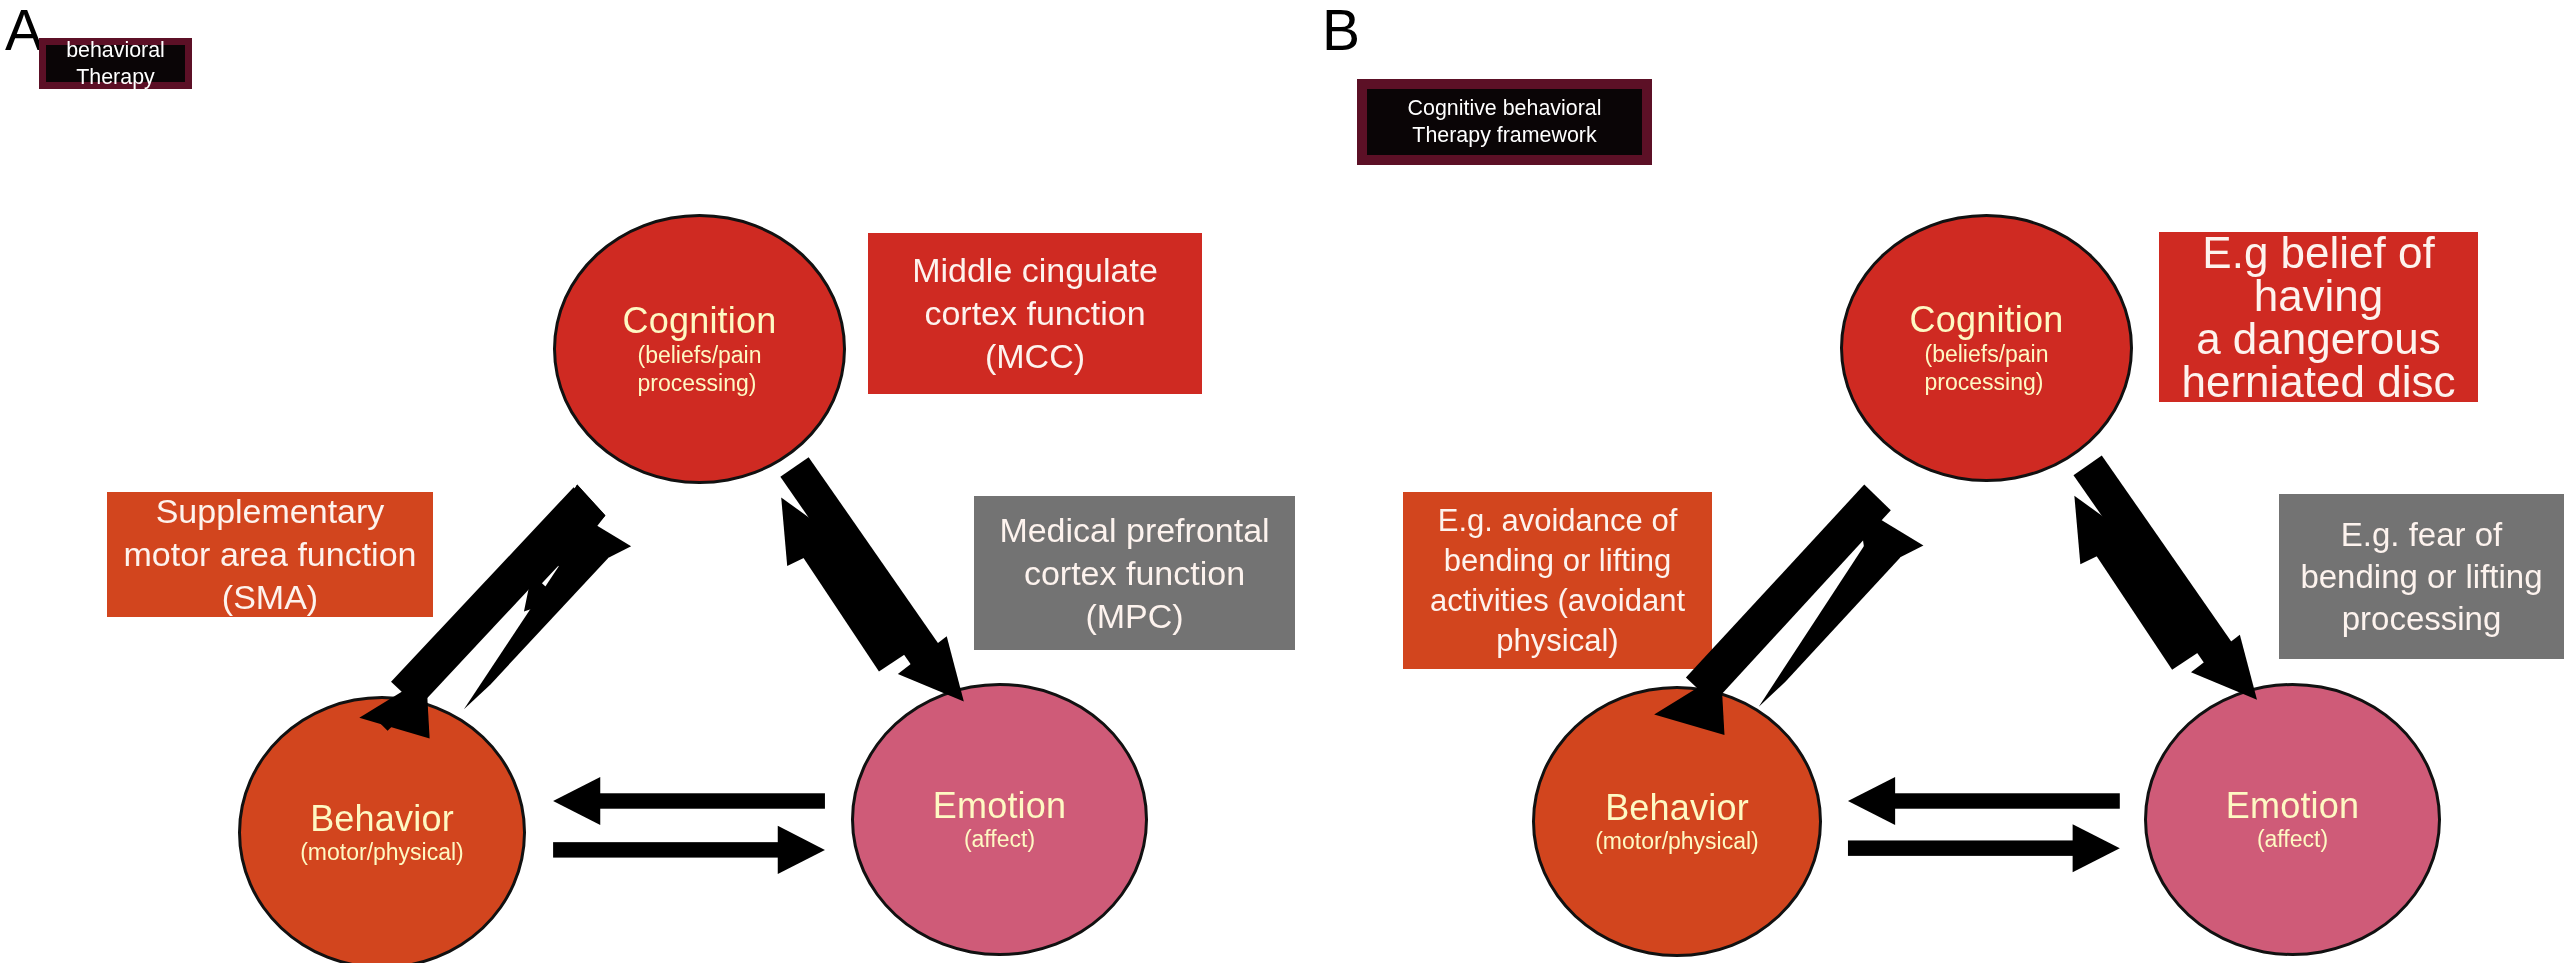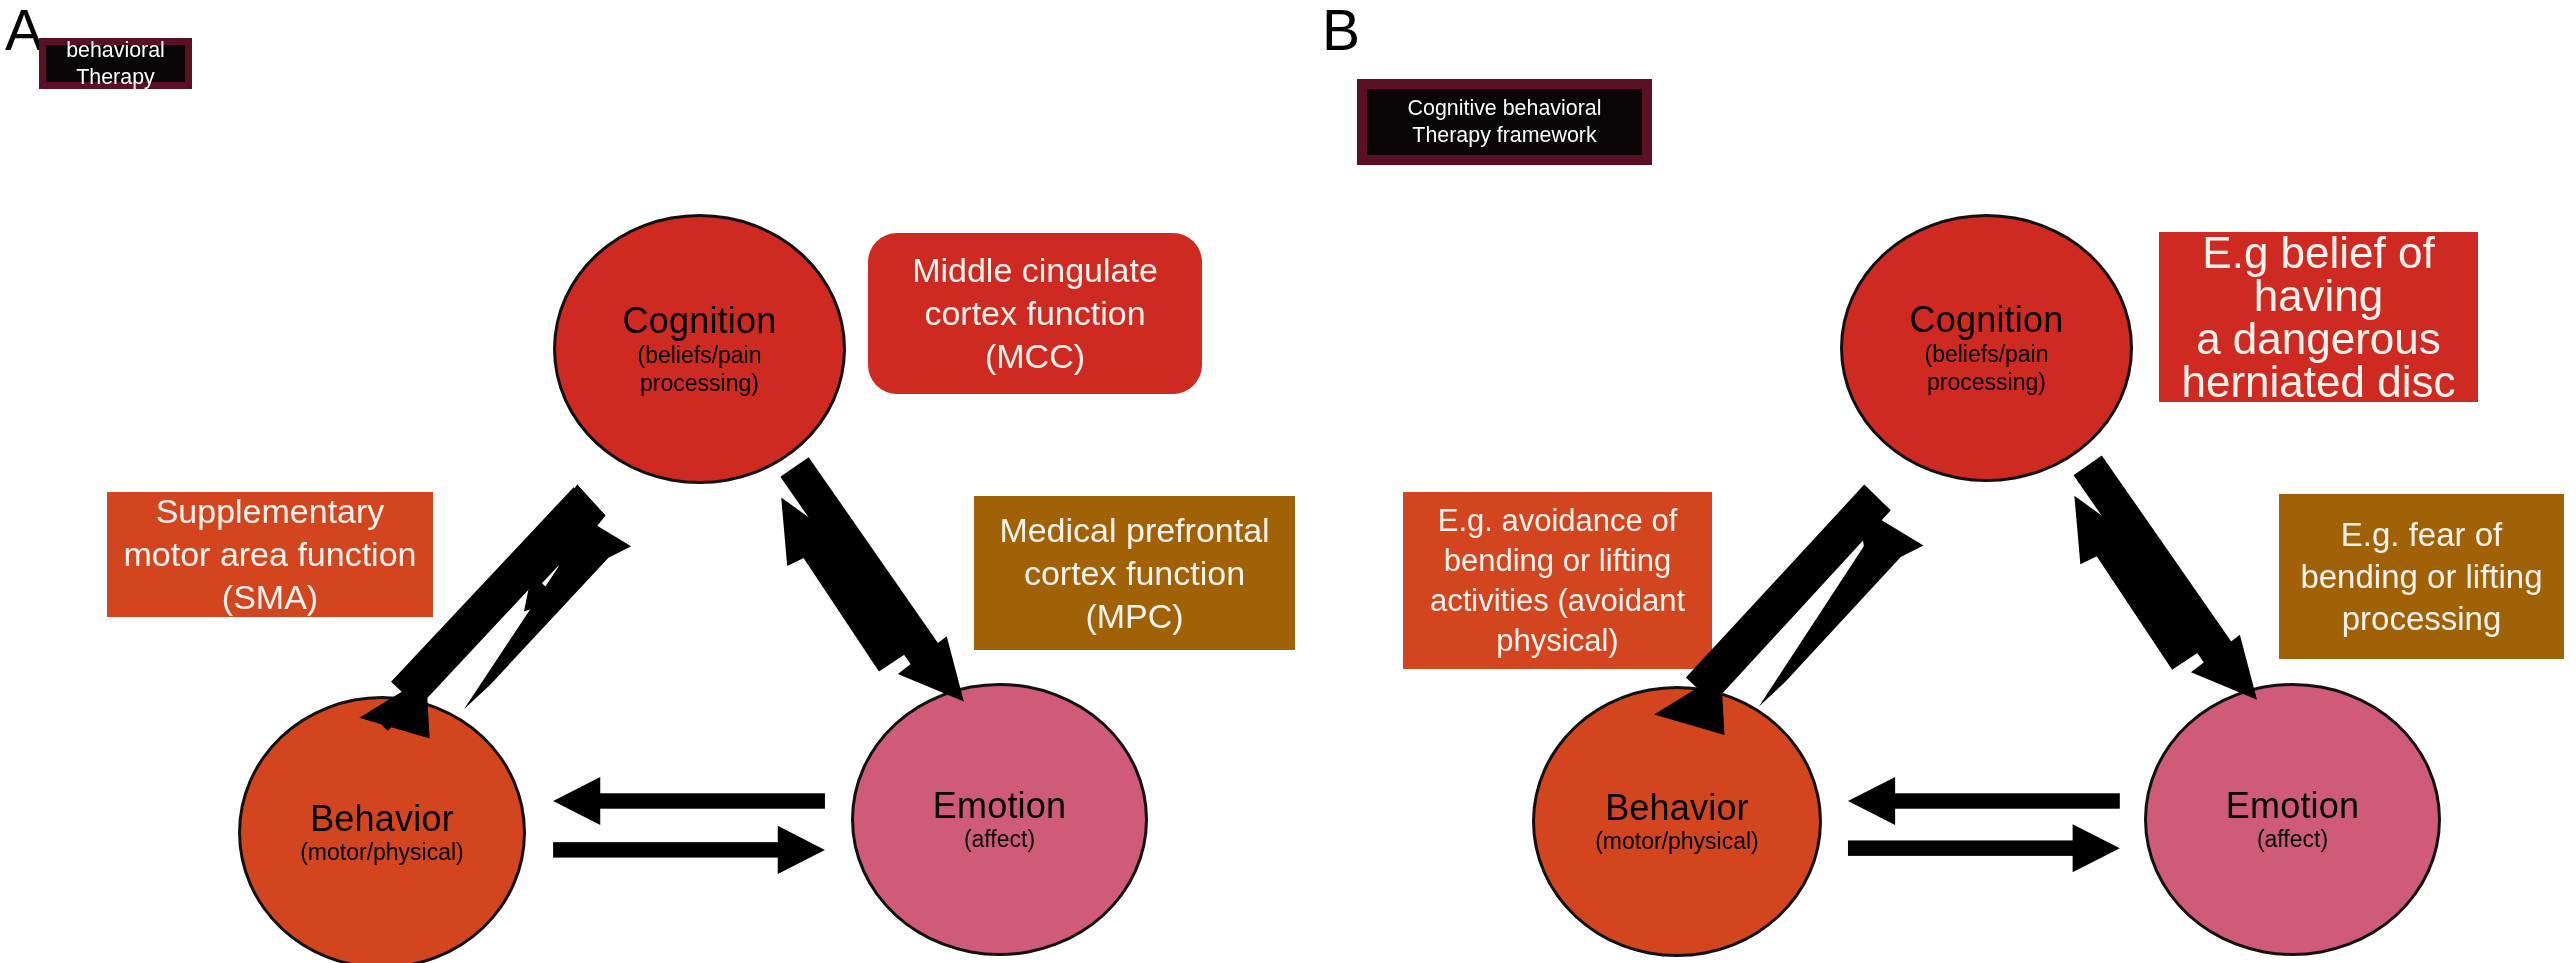--- a/index.html
+++ b/index.html
@@ -30,22 +30,21 @@
   
   .node {
     position: absolute;
     border-radius: 50%;
     border: 3.4px solid #111111;
     box-sizing: border-box;
     display: flex;
     flex-direction: column;
     align-items: center;
     justify-content: center;
-    color: #000000;
-    text-align: center;
+    color: #fef9c3;
   }
   .node .main-label {
     font-size: 36px;
     line-height: 39px;
     letter-spacing: 0.2px;
   }
   .node .sub-label {
     font-size: 23px;
     line-height: 26.6px;
     margin-top: 0.9px;
@@ -74,21 +73,21 @@
     line-height: 26.6px;
     padding: 1.7px 5.1px;
   }
   .callout.cog {
     background: #cf2a22;
   }
   .callout.beh {
     background: #d2451e;
   }
   .callout.emo {
-    background: #a16207;
+    background: #737373;
   }
   
   #arrows {
     position: absolute;
     left: 0;
     top: 0;
     width: 2576px;
     height: 964px;
     pointer-events: none;
   }
@@ -118,21 +117,21 @@
   <div class="node" style="left:238px; top:696px; width:288px; height:273px; background:#d2451e;">
     <div class="main-label">Behavior</div>
     <div class="sub-label">(motor/physical)</div>
   </div>
 
   <div class="node" style="left:851px; top:683px; width:297px; height:273px; background:#cf5b78;">
     <div class="main-label">Emotion</div>
     <div class="sub-label">(affect)</div>
   </div>
 
-  <div class="callout cog" style="left:868px; top:233px; width:334px; height:161px;border-radius:29px;">
+  <div class="callout cog" style="left:868px; top:233px; width:334px; height:161px;">
     <div>
       <div>Middle cingulate</div>
       <div>cortex function</div>
       <div>(MCC)</div>
     </div>
   </div>
 
   <div class="callout beh" style="left:107px; top:492px; width:326px; height:125px;">
     <div>
       <div>Supplementary</div>

